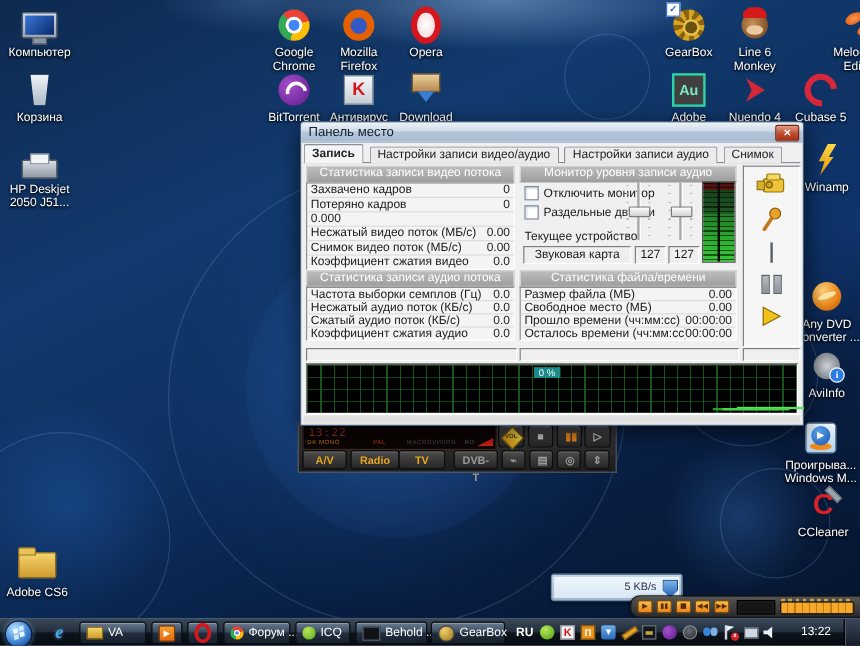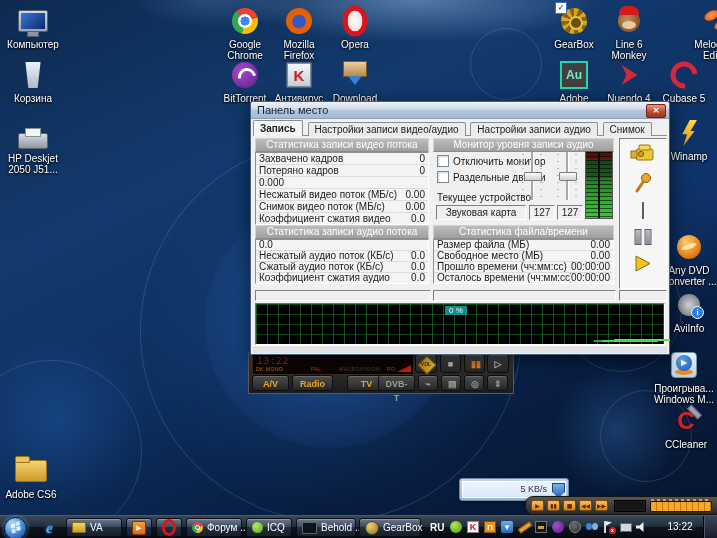--- a/index.html
+++ b/index.html
@@ -69,21 +69,21 @@
     background:linear-gradient(#e09a84,#c14a30 55%,#a33218);border:1px solid #7a2414;color:#fff;
     font:bold 8px/12px "Liberation Sans",sans-serif;text-align:center;cursor:pointer}
   .tabstrip{position:absolute;left:2px;top:18px;right:2px;height:15px;border-bottom:1px solid #8a8f96}
   .tab{display:inline-block;height:13px;line-height:13px;padding:0 6px;margin-right:2px;background:#ebebeb;
     border:1px solid #8a8f96;border-bottom:none;border-radius:2px 2px 0 0;font-size:10px;position:relative;top:1px;color:#222}
   .tab.active{background:#f5f5f5;height:15px;line-height:15px;top:0;font-weight:bold}
   .grp{position:absolute}
   .ghead{height:12px;line-height:12px;text-align:center;color:#fff;font-size:10px;
     background:linear-gradient(#bcbcbc,#9f9f9f);border:1px solid #d2d2d2;border-bottom-color:#8c8c8c}
   .grows{border:1px solid;border-color:#909090 #fff #fff #909090;background:#f4f4f4}
-  .srow{display:flex;border-bottom:1px solid #dcdcdc;padding:0 3px;align-items:flex-end}
+  .srow{display:flex;border-bottom:1px solid #dcdcdc;padding:0 3px;align-items:flex-start}
   .srow:last-child{border-bottom:none}
   .srow .sl{flex:1;text-align:left;white-space:nowrap;overflow:hidden}
   .srow .sv{text-align:right;white-space:nowrap}
   .rowh11 .srow{height:11px}
   .rowh10 .srow{height:10px}
   .sunk{border:1px solid;border-color:#808080 #fff #fff #808080;background:#efefef}
   .cbx{display:flex;align-items:center;gap:4px;position:absolute}
   .cbx .box{width:10px;height:10px;background:#fff;border:1px solid #7a8a99;box-shadow:inset 1px 1px 2px #cdd6de}
   .vslider{position:absolute;width:22px}
   .vslider .track{position:absolute;left:50%;top:0;bottom:0;width:2px;margin-left:-1px;background:#a8a8a8;box-shadow:1px 0 0 #fff}
@@ -309,21 +309,21 @@
   </div>
   <button class="tvb" style="left:166px;top:2px;width:22px">
       <span class="vol-diamond"></span>
       <span class="voltxt">VOL</span>
     </button>
   <button class="tvb" style="left:191px;top:2px;width:21px;color:#c8c8c8">■</button>
   <button class="tvb" style="left:215px;top:2px;width:21px;color:#e8841a">▮▮</button>
   <button class="tvb" style="left:238px;top:2px;width:22px;color:#c8c8c8">▷</button>
   <button class="tvb small" style="left:3px;top:23px;width:37px">A/V</button>
   <button class="tvb small" style="left:43px;top:23px;width:41px">Radio</button>
-  <button class="tvb small" style="left:98px;top:23px;width:39px">TV</button>
+  <button class="tvb small" style="left:83px;top:23px;width:39px">TV</button>
   <button class="tvb small dim" style="left:129px;top:23px;width:37px">DVB-T</button>
   <button class="tvb small dim" style="left:169px;top:23px;width:20px">⌁</button>
   <button class="tvb small dim" style="left:192px;top:23px;width:20px">▤</button>
   <button class="tvb small dim" style="left:215px;top:23px;width:20px">◎</button>
   <button class="tvb small dim" style="left:238px;top:23px;width:21px">⇕</button>
 </div>
 
 <div id="dlg">
   <div class="tbar">
     <span class="cap">Панель место</span>
@@ -391,20 +391,21 @@
         <span class="tickR"></span>
         <span class="thumb" style="top:20px"></span>
       </div>
     <div class="vu" style="left:152px;top:13px;width:26px;height:66px"></div>
   </div>
 
   <div class="grp" style="left:4px;top:123px;width:174px">
     <div class="ghead">Статистика записи аудио потока</div>
     <div class="grows rowh10">
       <div class="srow">
+          <span class="sl">Частота выборки семплов (Гц)</span>
           <span class="sv">0.0</span>
         </div>
       <div class="srow">
           <span class="sl">Несжатый аудио поток (КБ/с)</span>
           <span class="sv">0.0</span>
         </div>
       <div class="srow">
           <span class="sl">Сжатый аудио поток (КБ/с)</span>
           <span class="sv">0.0</span>
         </div>

